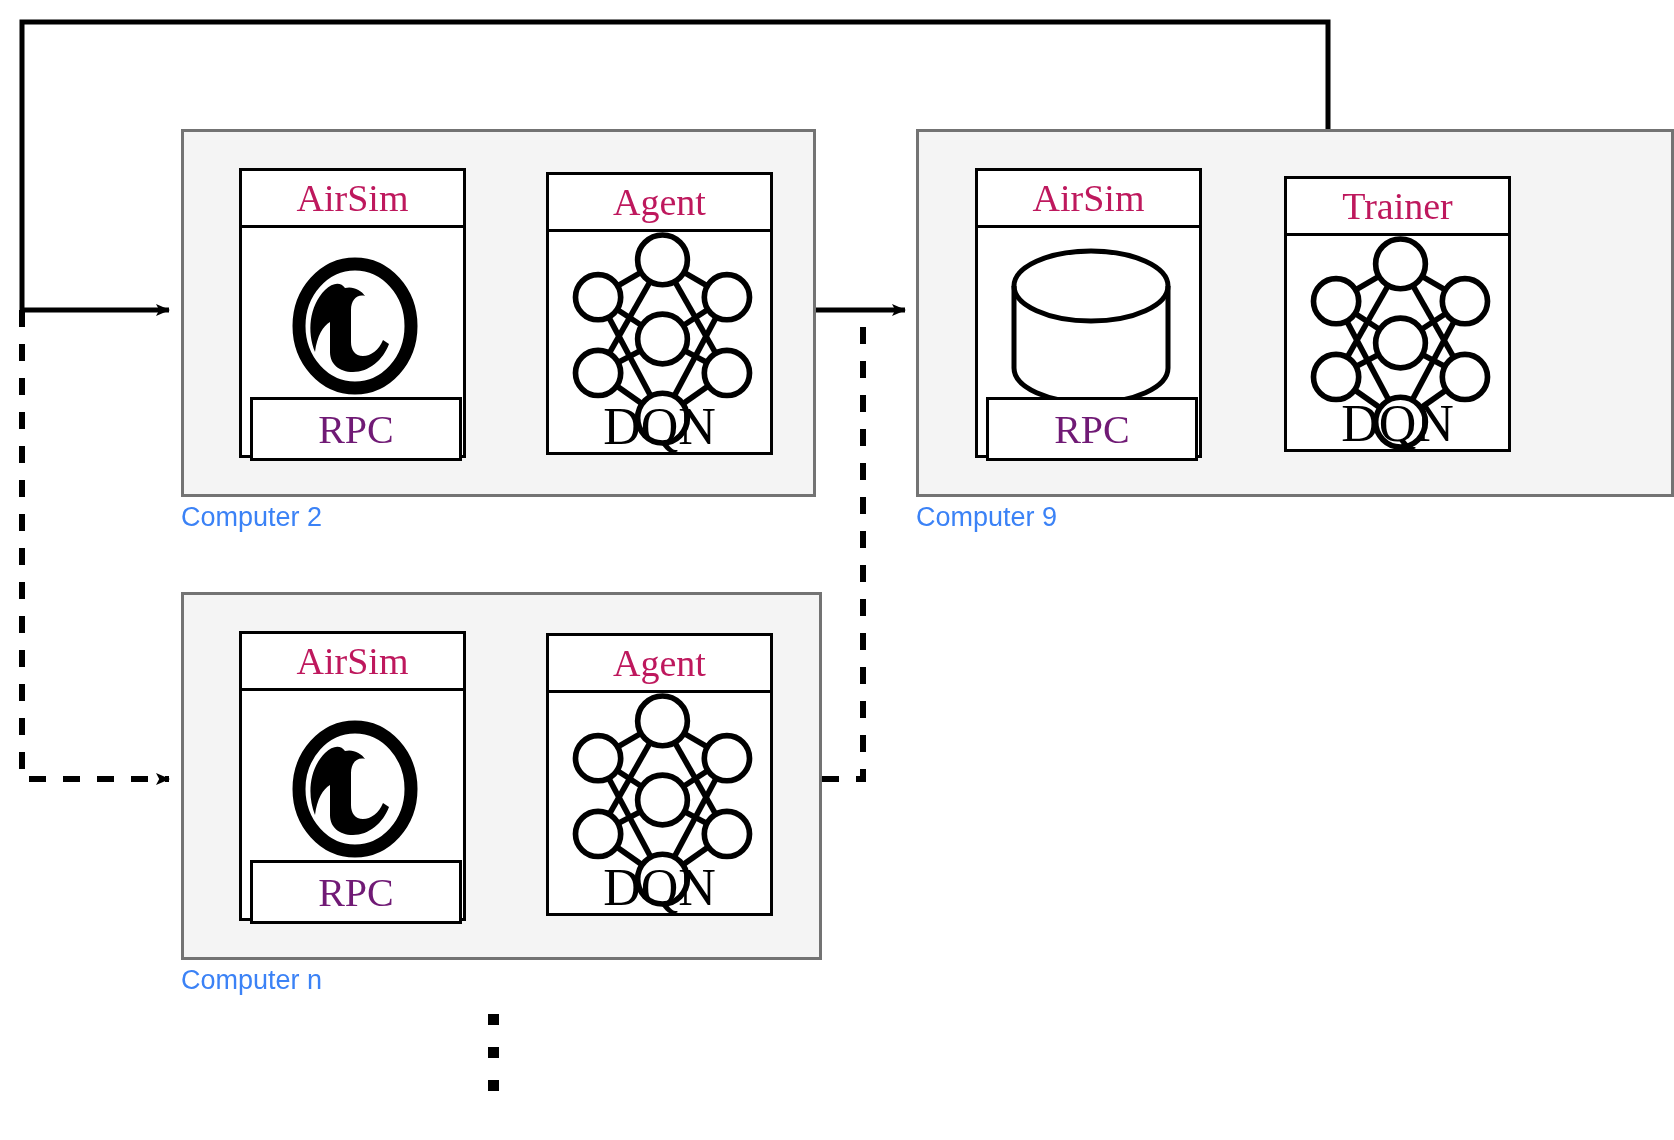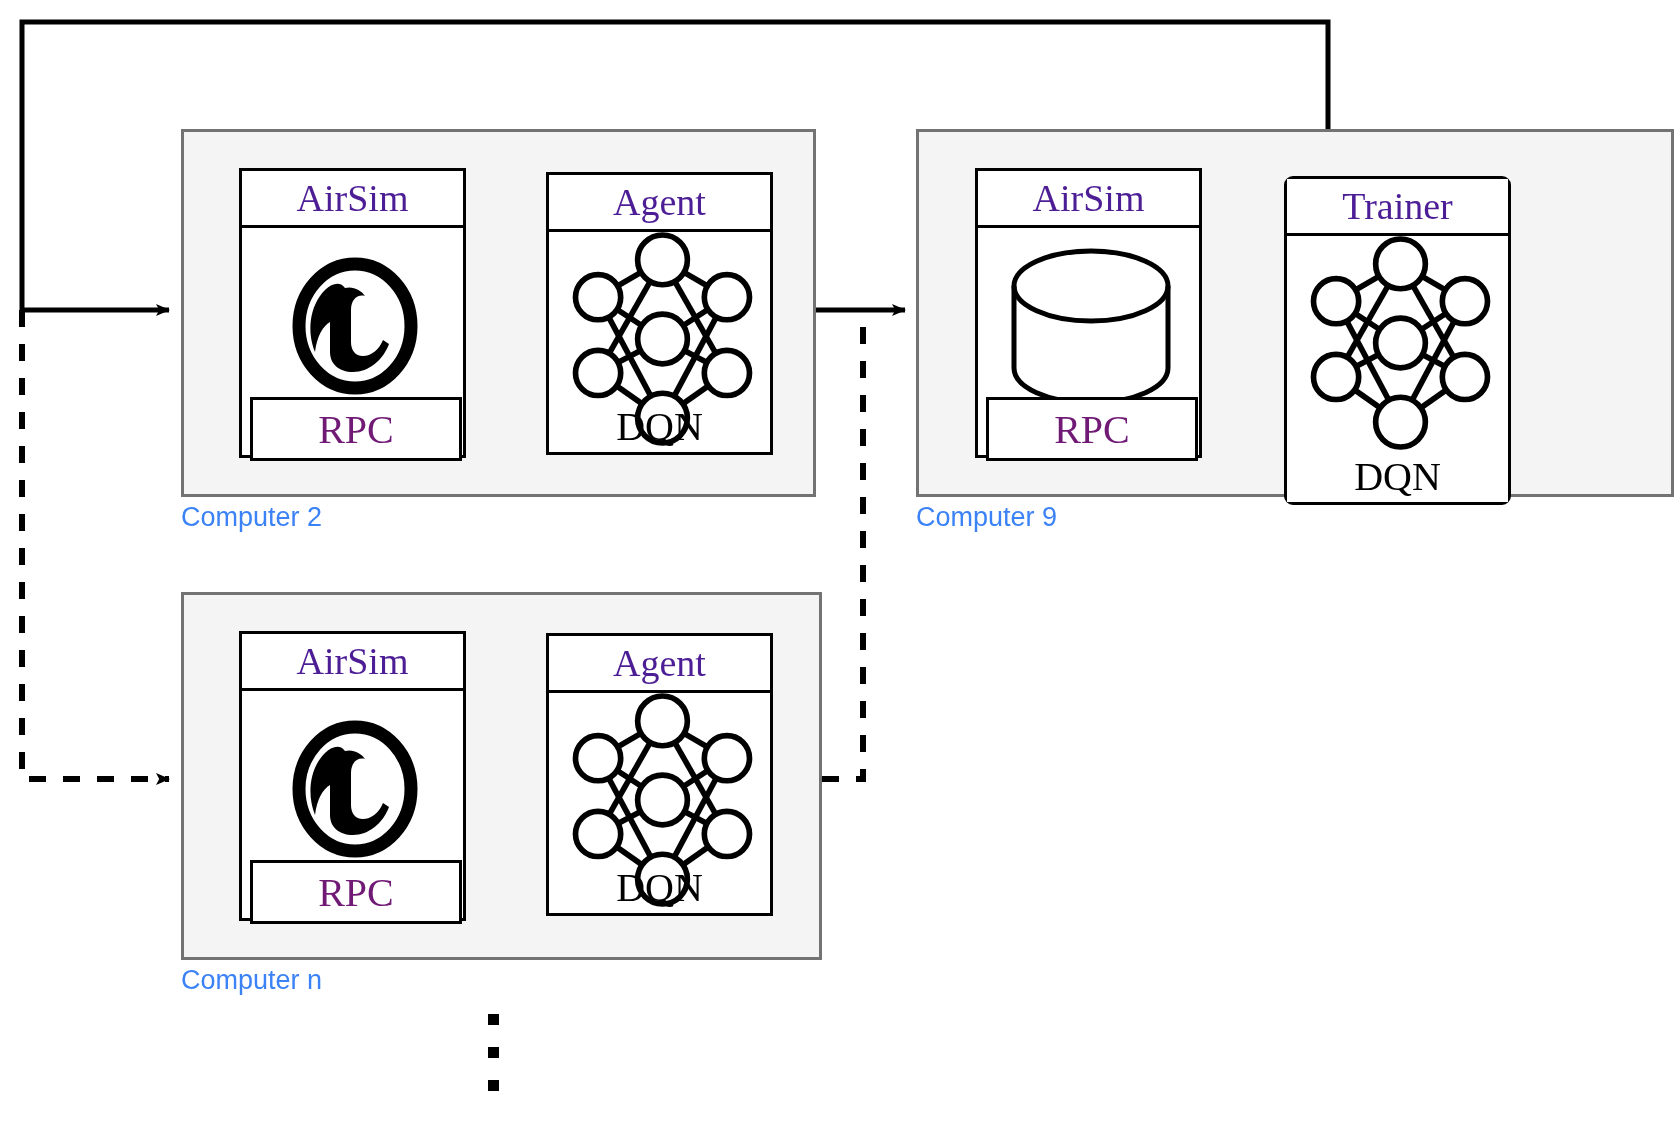--- a/index.html
+++ b/index.html
@@ -33,35 +33,35 @@
     display:flex;
     flex-direction:column;
   }
   .card-title{
     flex:0 0 auto;
     text-align:center;
     font-size:38px;
     line-height:54px;
     border-bottom:3px solid #000;
     background:#fff;
-    color:#4c1d95;
+    color:#be185d;
     font-family:"Liberation Serif", serif;
   }
   .card-body{
     position:relative;
     flex:1 1 auto;
     background:#fff;
     overflow:visible;
   }
   .card-caption{
     position:absolute;
     left:0;right:0;
     bottom:2px;
     text-align:center;
-    font-size:40px;
+    font-size:52px;
     line-height:46px;
     color:#000;
     font-family:"Liberation Serif", serif;
   }
 
   
   .rpc-box{
     position:absolute;
     background:#fff;
     border:3px solid #000;
@@ -188,21 +188,21 @@
             <path d="M36,58 L36,140 A77,35 0 0 0 190,140 L190,58"></path>
           </g>
         </svg>
       </div>
     </div>
   </div>
   <div class="rpc-box" style="left:986px; top:397px; width:212px; height:64px;">
     <span>RPC</span>
   </div>
 
-  <div class="card" style="left:1284px; top:176px; width:227px; height:329px;border-radius:9px;">
+  <div class="card" style="left:1284px; top:176px; width:227px; height:276px;">
     <div class="card-title">Trainer</div>
     <div class="card-body">
       <div class="glyph-wrap">
         <svg width="227" height="226" viewBox="0 0 200 200" style="left:0;top:-6px;">
           <g stroke="#000" stroke-width="5" fill="#fff">
             <line x1="43" y1="63" x2="100" y2="30"></line>
               <line x1="43" y1="63" x2="100" y2="100"></line>
             <line x1="43" y1="63" x2="100" y2="170"></line>
             <line x1="43" y1="130" x2="100" y2="30"></line>
               <line x1="43" y1="130" x2="100" y2="100"></line>

